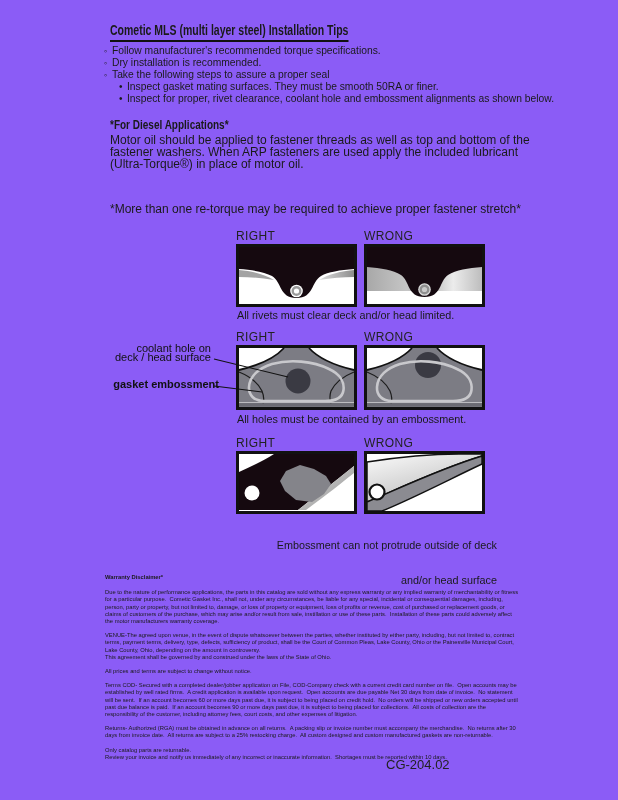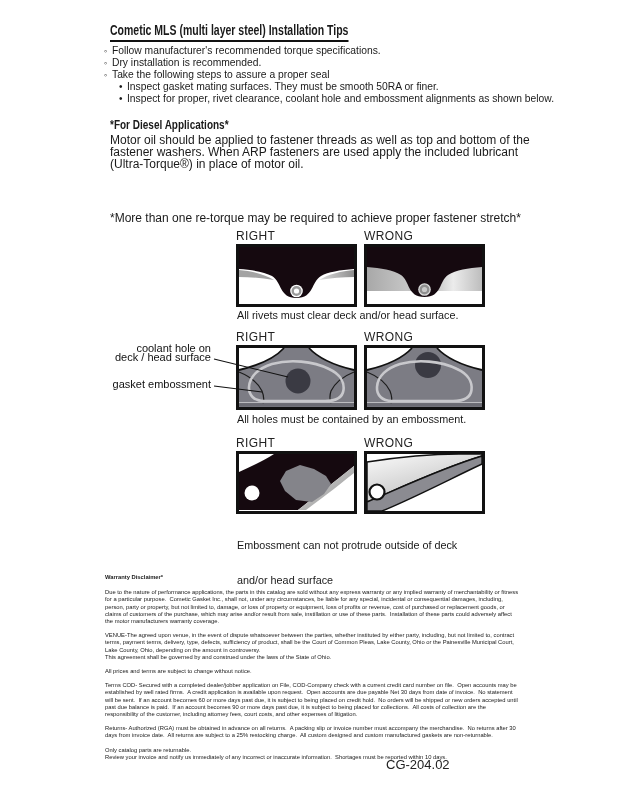--- a/index.html
+++ b/index.html
@@ -1,17 +1,17 @@
 <!DOCTYPE html>
 <html><head>
 <meta charset="utf-8">
 <style>
   html,body{margin:0;padding:0;background:#e8e8e8;}
   .page{
-    position:relative;width:618px;height:800px;background:#ffffff;
+    position:relative;width:618px;height:800px;background:#8b5cf6;
     font-family:"Liberation Sans","DejaVu Sans",sans-serif;color:#1a1a1a;
     overflow:hidden;margin:0 auto;
   }
   .abs{position:absolute;}
   .doc-title{
     font-size:14px;font-weight:bold;white-space:nowrap;
     border-bottom:2px solid #111;padding-bottom:2px;
     transform:scaleX(.75);transform-origin:left top;letter-spacing:0;
   }
   .bullets{font-size:10.3px;line-height:12px;}
@@ -60,21 +60,21 @@
       <span>Inspect gasket mating surfaces.  They must be smooth 50RA or finer.</span>
     </div>
     <div class="bullet-row sub">
       <span class="mark">•</span>
       <span>Inspect for proper, rivet clearance, coolant hole and embossment alignments as shown below.</span>
     </div>
   </div>
 
   <div class="abs section-heading" style="left:110px;top:118px;">*For Diesel Applications*</div>
   <div class="abs para" style="left:110px;top:134px;">Motor oil should be applied to fastener threads as well as top and bottom of the fastener washers. When ARP fasteners are used apply the included lubricant (Ultra-Torque®) in place of motor oil.</div>
-  <div class="abs para" style="left:110px;top:203px;margin-top:9px;">*More than one re-torque may be required to achieve proper fastener stretch*</div>
+  <div class="abs para" style="left:110px;top:203px;">*More than one re-torque may be required to achieve proper fastener stretch*</div>
 
   <div class="abs rw-label" style="left:236px;top:229px;">RIGHT</div>
   <div class="abs rw-label" style="left:364px;top:229px;">WRONG</div>
 
   <svg class="abs" style="left:236px;top:244px;" width="121" height="63" viewBox="0 0 121 63">
     <defs>
       <linearGradient id="r1g" x1="0" y1="0" x2="1" y2="0">
         <stop offset="0" stop-color="#dedede"></stop>
           <stop offset="1" stop-color="#8d8d8d"></stop>
       </linearGradient>
@@ -98,30 +98,30 @@
       </linearGradient>
     </defs>
     <rect x="1.5" y="1.5" width="118" height="60" fill="#ffffff" stroke="#111" stroke-width="3"></rect>
     <rect x="3" y="23" width="115" height="24" fill="url(#r1wg)"></rect>
     <rect x="3" y="47" width="115" height="13" fill="#ffffff"></rect>
     <path d="M3,3 L118,3 L118,23 C104,24 92,26 84,31 C75,37 78,53 60.5,53 C43,53 46,37 37,31 C29,26 17,24 3,23 Z" fill="#15090f"></path>
     <circle cx="60.5" cy="45.5" r="6.3" fill="#dcdcdc"></circle>
     <circle cx="60.5" cy="45.5" r="3.8" fill="#c9c9c9" stroke="#8f8f8f" stroke-width="2.4"></circle>
   </svg>
 
-  <div class="abs caption" style="left:237px;top:310px;">All rivets must clear deck and/or head surface.</div>
+  <div class="abs caption" style="left:237px;top:310px;">All rivets must clear deck and/or head limited.</div>
 
   <div class="abs rw-label" style="left:236px;top:330px;">RIGHT</div>
   <div class="abs rw-label" style="left:364px;top:330px;">WRONG</div>
 
   <div class="abs side-label" style="left:96px;top:344px;">
     <div>coolant hole on</div>
     <div>deck / head surface</div>
   </div>
-  <div class="abs side-label" style="left:96px;top:380px;">gasket embossment</div>
+  <div class="abs side-label" style="left:104px;top:380px;font-weight:bold;">gasket embossment</div>
 
   <svg class="abs" style="left:236px;top:345px;" width="121" height="65" viewBox="0 0 121 65">
     <rect x="1.5" y="1.5" width="118" height="62" fill="#7c7c84" stroke="#111" stroke-width="3"></rect>
     <path d="M3,3 L48,3 C38,14 20,21 3,25 Z" fill="#ffffff"></path>
     <path d="M48,3 C38,14 20,21 3,25" fill="none" stroke="#111" stroke-width="1.8"></path>
     <path d="M118,3 L73,3 C83,14 101,21 118,25 Z" fill="#ffffff"></path>
     <path d="M73,3 C83,14 101,21 118,25" fill="none" stroke="#111" stroke-width="1.8"></path>
     <path d="M3,27 C13,31 22,38 26,46 C28,51 28,56 27,59" fill="none" stroke="#1c1c1c" stroke-width="1.2"></path>
     <path d="M118,27 C108,31 99,38 95,46 C93,52 94,56 95,59" fill="none" stroke="#1c1c1c" stroke-width="1.2"></path>
     <circle cx="62" cy="36" r="12.5" fill="#3a3a43"></circle>
@@ -173,21 +173,21 @@
         <stop offset="0" stop-color="#fbfbfb"></stop>
           <stop offset="1" stop-color="#bdbdbd"></stop>
       </linearGradient>
     </defs>
     <rect x="1.5" y="1.5" width="118" height="60" fill="#ffffff" stroke="#111" stroke-width="3"></rect>
     <path d="M3,11 C35,6 68,3 95,3 L118,3 L118,5 C78,17 36,37 3,51 Z" fill="url(#r4g)" stroke="#111" stroke-width="1.5"></path>
     <path d="M3,51 C36,37 78,17 118,5 L118,13 C86,28 50,47 18,60 L3,60 Z" fill="#8b8b91" stroke="#111" stroke-width="1.4"></path>
     <circle cx="13" cy="41" r="7.5" fill="#ffffff" stroke="#111" stroke-width="2.2"></circle>
   </svg>
 
-  <div class="abs caption" style="left:237px;top:517px;width:260px;">
+  <div class="abs caption" style="left:237px;top:517px;width:260px;text-align:right;">
     <div>Embossment can not protrude outside of deck</div>
     <div>and/or head surface</div>
   </div>
 
   <div class="abs fp" style="left:105px;top:574px;">
     <p class="fp-head">Warranty Disclaimer*</p>
     <p>Due to the nature of performance applications, the parts in this catalog are sold without any express warranty or any implied warranty of merchantability or fitness for a particular purpose.  Cometic Gasket Inc., shall not, under any circumstances, be liable for any special, incidental or consequential damages, including, person, party or property, but not limited to, damage, or loss of property or equipment, loss of profits or revenue, cost of purchased or replacement goods, or claims of customers of the purchase, which may arise and/or result from sale, instillation or use of these parts.  Installation of these parts could adversely affect the motor manufacturers warranty coverage.</p>
     <p class="tight">VENUE-The agreed upon venue, in the event of dispute whatsoever between the parties, whether instituted by either party, including, but not limited to, contract terms, payment terms, delivery, type, defects, sufficiency of product, shall be the Court of Common Pleas, Lake County, Ohio or the Painesville Municipal Court, Lake County, Ohio, depending on the amount in controversy.</p>
     <p>This agreement shall be governed by and construed under the laws of the State of Ohio.</p>
     <p>All prices and terms are subject to change without notice.</p>

